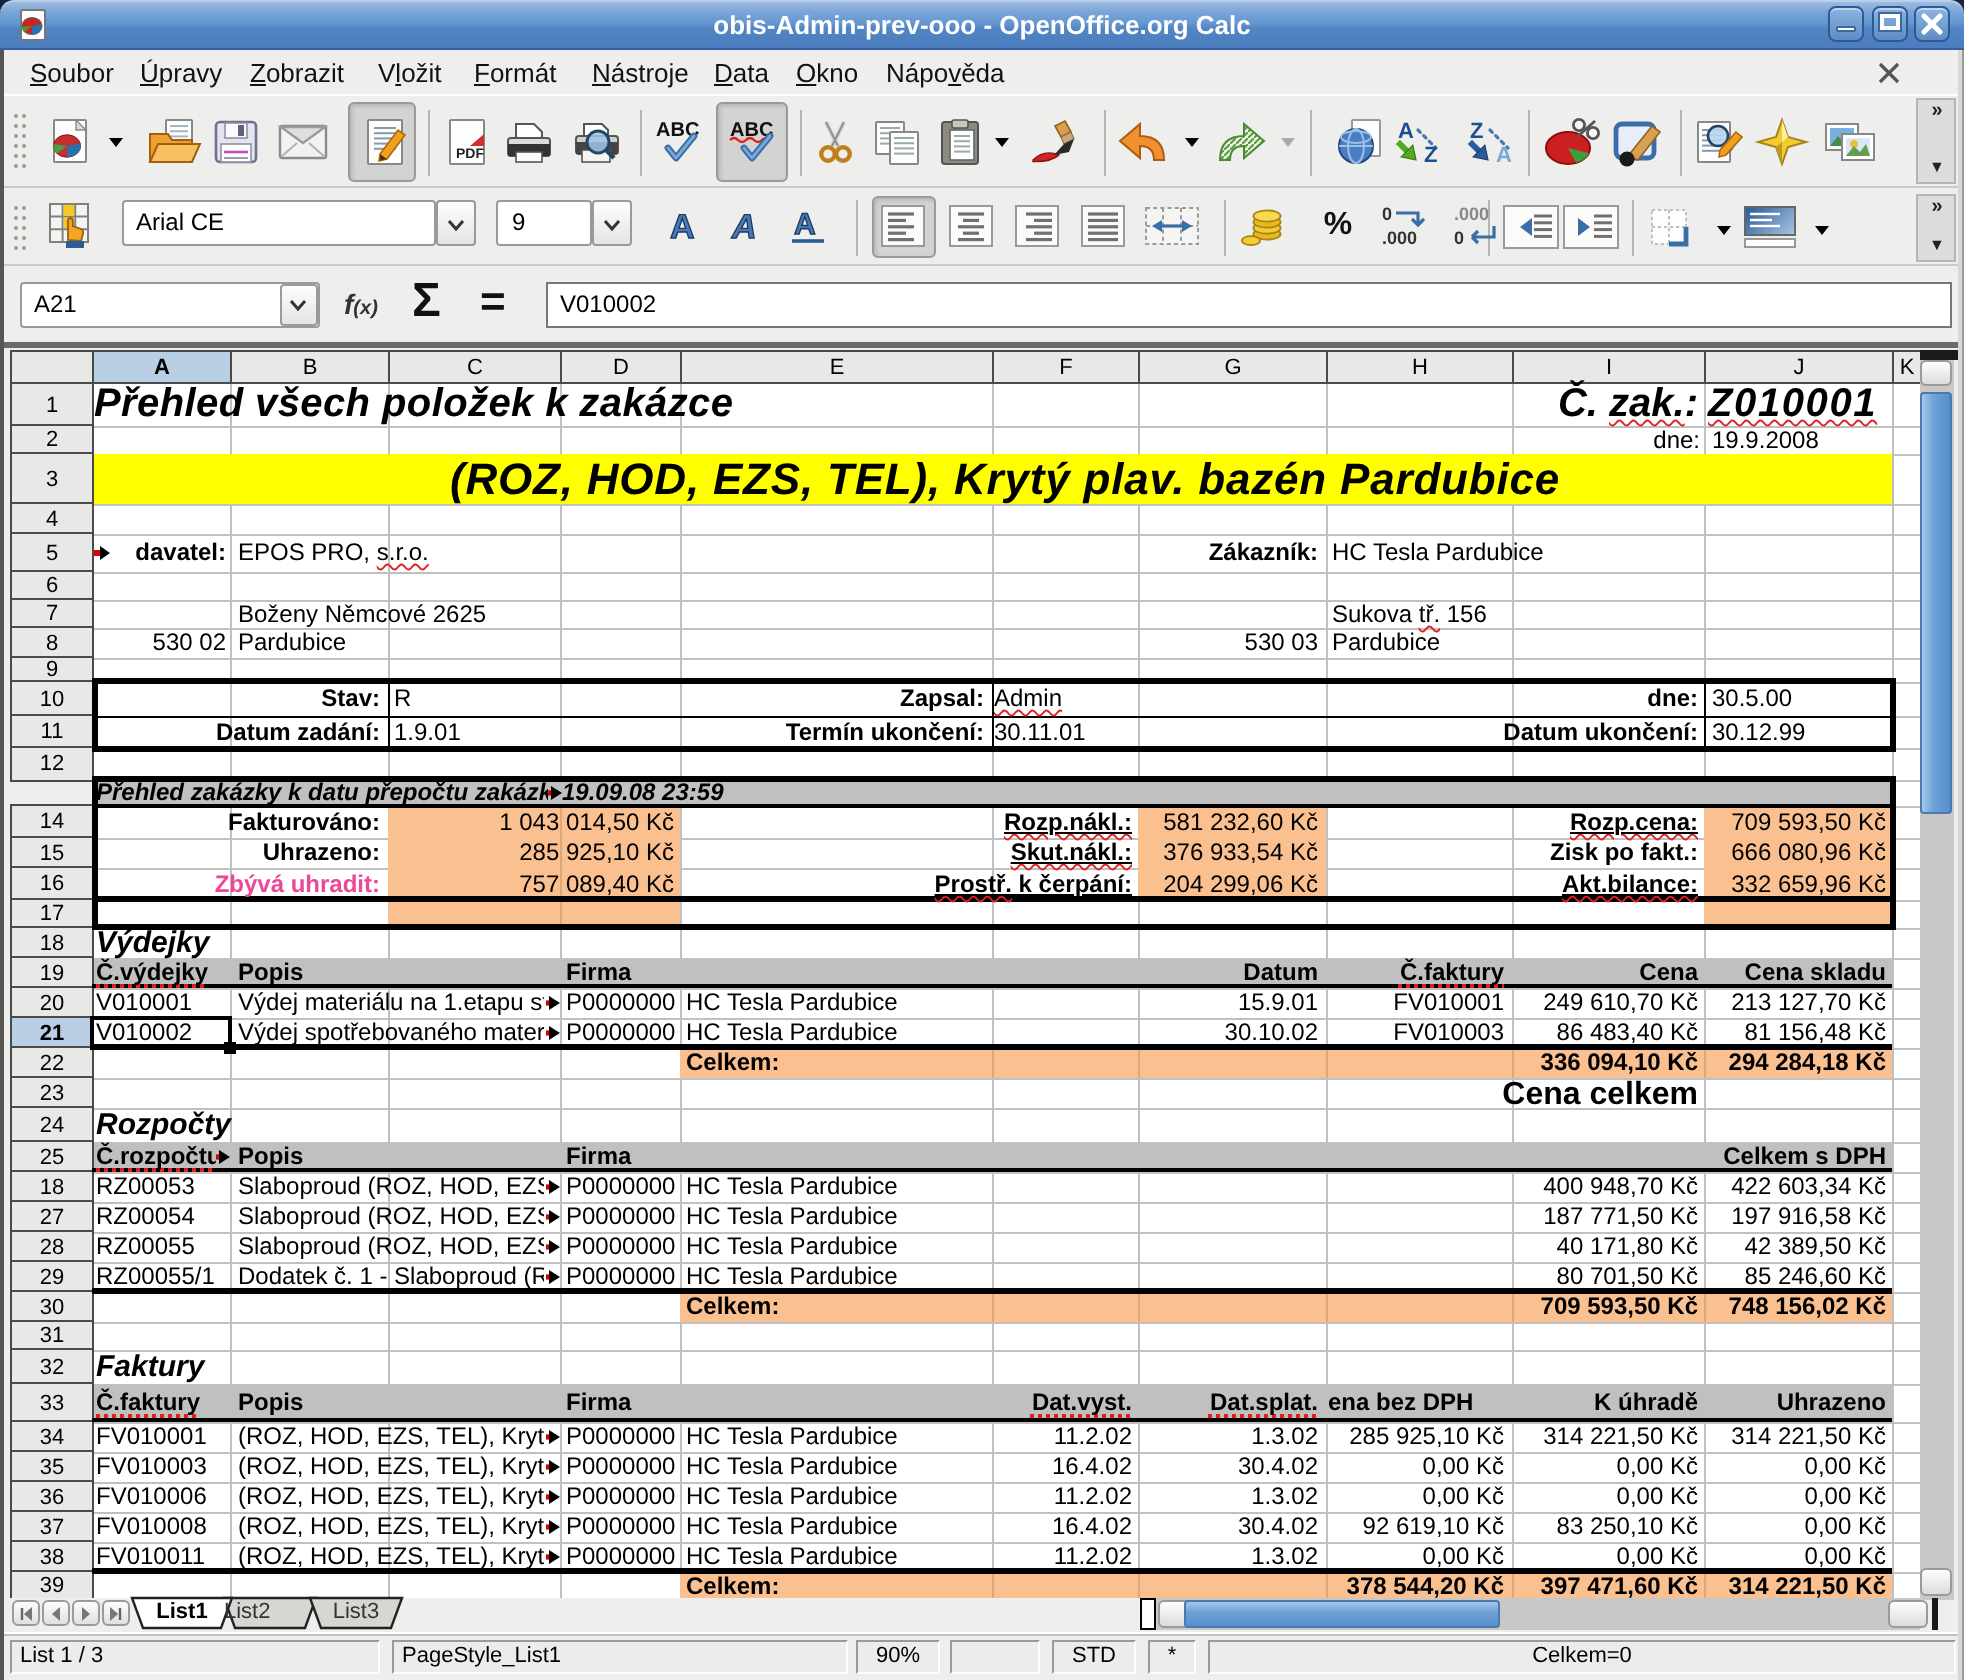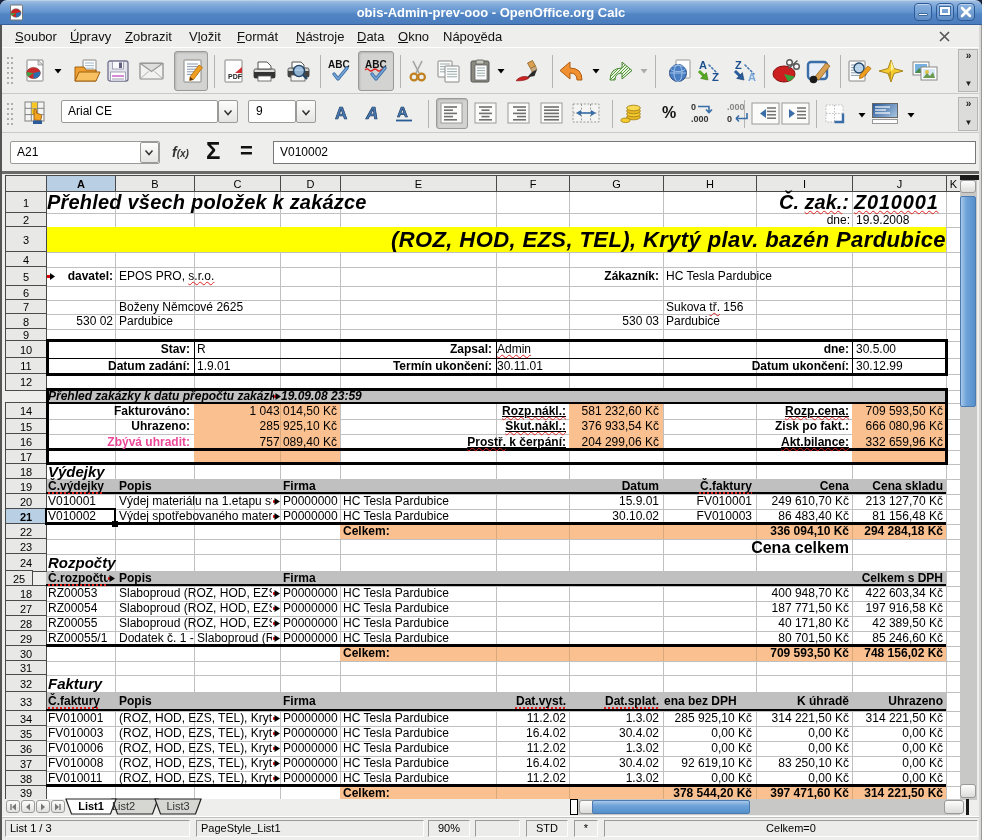--- a/index.html
+++ b/index.html
@@ -454,21 +454,21 @@
 <div class="hdr" style="left:5px;top:418px;width:42px;height:17px;line-height:16px;">15</div>
 <div class="hdr" style="left:5px;top:433px;width:42px;height:18px;line-height:17px;">16</div>
 <div class="hdr" style="left:5px;top:449px;width:42px;height:16px;line-height:15px;">17</div>
 <div class="hdr" style="left:5px;top:463px;width:42px;height:17px;line-height:16px;text-align:center;">18</div>
 <div class="hdr" style="left:5px;top:478px;width:42px;height:17px;line-height:16px;">19</div>
 <div class="hdr" style="left:5px;top:493px;width:42px;height:17px;line-height:16px;">20</div>
 <div class="hdr" style="left:5px;top:508px;width:42px;height:17px;background:#b9cfe4;font-weight:bold;line-height:16px;">21</div>
 <div class="hdr" style="left:5px;top:523px;width:42px;height:17px;line-height:16px;">22</div>
 <div class="hdr" style="left:5px;top:538px;width:42px;height:17px;line-height:16px;">23</div>
 <div class="hdr" style="left:5px;top:553px;width:42px;height:19px;line-height:18px;">24</div>
-<div class="hdr" style="left:5px;top:570px;width:28px;height:17px;line-height:16px;">25</div>
+<div class="hdr" style="left:5px;top:570px;width:42px;height:17px;line-height:16px;">25</div>
 <div class="hdr" style="left:5px;top:585px;width:42px;height:17px;line-height:16px;">18</div>
 <div class="hdr" style="left:5px;top:600px;width:42px;height:17px;line-height:16px;">27</div>
 <div class="hdr" style="left:5px;top:615px;width:42px;height:17px;line-height:16px;">28</div>
 <div class="hdr" style="left:5px;top:630px;width:42px;height:17px;line-height:16px;">29</div>
 <div class="hdr" style="left:5px;top:645px;width:42px;height:17px;line-height:16px;">30</div>
 <div class="hdr" style="left:5px;top:660px;width:42px;height:16px;line-height:15px;">31</div>
 <div class="hdr" style="left:5px;top:674px;width:42px;height:19px;line-height:18px;">32</div>
 <div class="hdr" style="left:5px;top:691px;width:42px;height:21px;line-height:20px;">33</div>
 <div class="hdr" style="left:5px;top:710px;width:42px;height:17px;line-height:16px;">34</div>
 <div class="hdr" style="left:5px;top:725px;width:42px;height:17px;line-height:16px;">35</div>
@@ -577,21 +577,21 @@
 <div style="left:46px;top:644px;width:900px;height:3px;background:#000;z-index:30;"></div>
 <div style="left:46px;top:709px;width:900px;height:2px;background:#000;z-index:30;"></div>
 <div style="left:46px;top:784px;width:900px;height:3px;background:#000;z-index:30;"></div>
 <div style="left:45px;top:508px;width:71px;height:17px;border:2px solid #000;z-index:35;"></div>
 <div style="left:112px;top:521px;width:6px;height:6px;background:#000;z-index:36;"></div>
 <div class="t" style="top:192px;height:21px;line-height:21px;font-size:20px;color:#000;font-weight:bold;font-style:italic;left:47px;letter-spacing:0.2px;">Přehled všech položek k zakázce</div>
 <div class="t" style="top:192px;height:21px;line-height:21px;font-size:20px;color:#000;font-weight:bold;font-style:italic;right:133px;">Č. <span class="sq">zak.</span>:</div>
 <div class="t" style="top:192px;height:21px;line-height:21px;font-size:20px;color:#000;font-weight:bold;font-style:italic;left:854px;letter-spacing:0.8px;"><span class="sq">Z010001</span></div>
 <div class="t" style="top:213px;height:14px;line-height:14px;font-size:12px;color:#000;right:132px;">dne:</div>
 <div class="t" style="top:213px;height:14px;line-height:14px;font-size:12px;color:#000;left:856px;">19.9.2008</div>
-<div style="left:46px;top:227px;width:900px;height:25px;z-index:40;font-size:22px;font-weight:bold;font-style:italic;text-align:right;letter-spacing:0.4px;line-height:25px;padding-left:13px;">(ROZ, HOD, EZS, TEL), Krytý plav. bazén Pardubice</div>
+<div style="left:46px;top:227px;width:900px;height:25px;z-index:40;font-size:22px;font-weight:bold;font-style:italic;text-align:center;letter-spacing:0.4px;line-height:25px;padding-left:13px;">(ROZ, HOD, EZS, TEL), Krytý plav. bazén Pardubice</div>
 <svg style="left:47px;top:273px;z-index:45" width="8" height="7" viewBox="0 0 8 7">
     <rect x="0" y="2" width="3" height="3" fill="#d00"></rect>
     <path d="M3 0 L8 3.5 L3 7 Z" fill="#000"></path>
   </svg>
 <div class="t" style="top:267px;height:19px;line-height:19px;font-size:12px;color:#000;font-weight:bold;right:869px;">davatel:</div>
 <div class="t" style="top:267px;height:19px;line-height:19px;font-size:12px;color:#000;left:119px;">EPOS PRO, <span class="sq">s.r.o.</span></div>
 <div class="t" style="top:267px;height:19px;line-height:19px;font-size:12px;color:#000;font-weight:bold;right:323px;text-align:center;">Zákazník:</div>
 <div class="t" style="top:267px;height:19px;line-height:19px;font-size:12px;color:#000;left:666px;">HC Tesla Pardubice</div>
 <div class="t" style="top:300px;height:14px;line-height:14px;font-size:12px;color:#000;left:119px;">Boženy Němcové 2625</div>
 <div class="t" style="top:300px;height:14px;line-height:14px;font-size:12px;color:#000;left:666px;">Sukova <span class="sq">tř.</span> 156</div>

